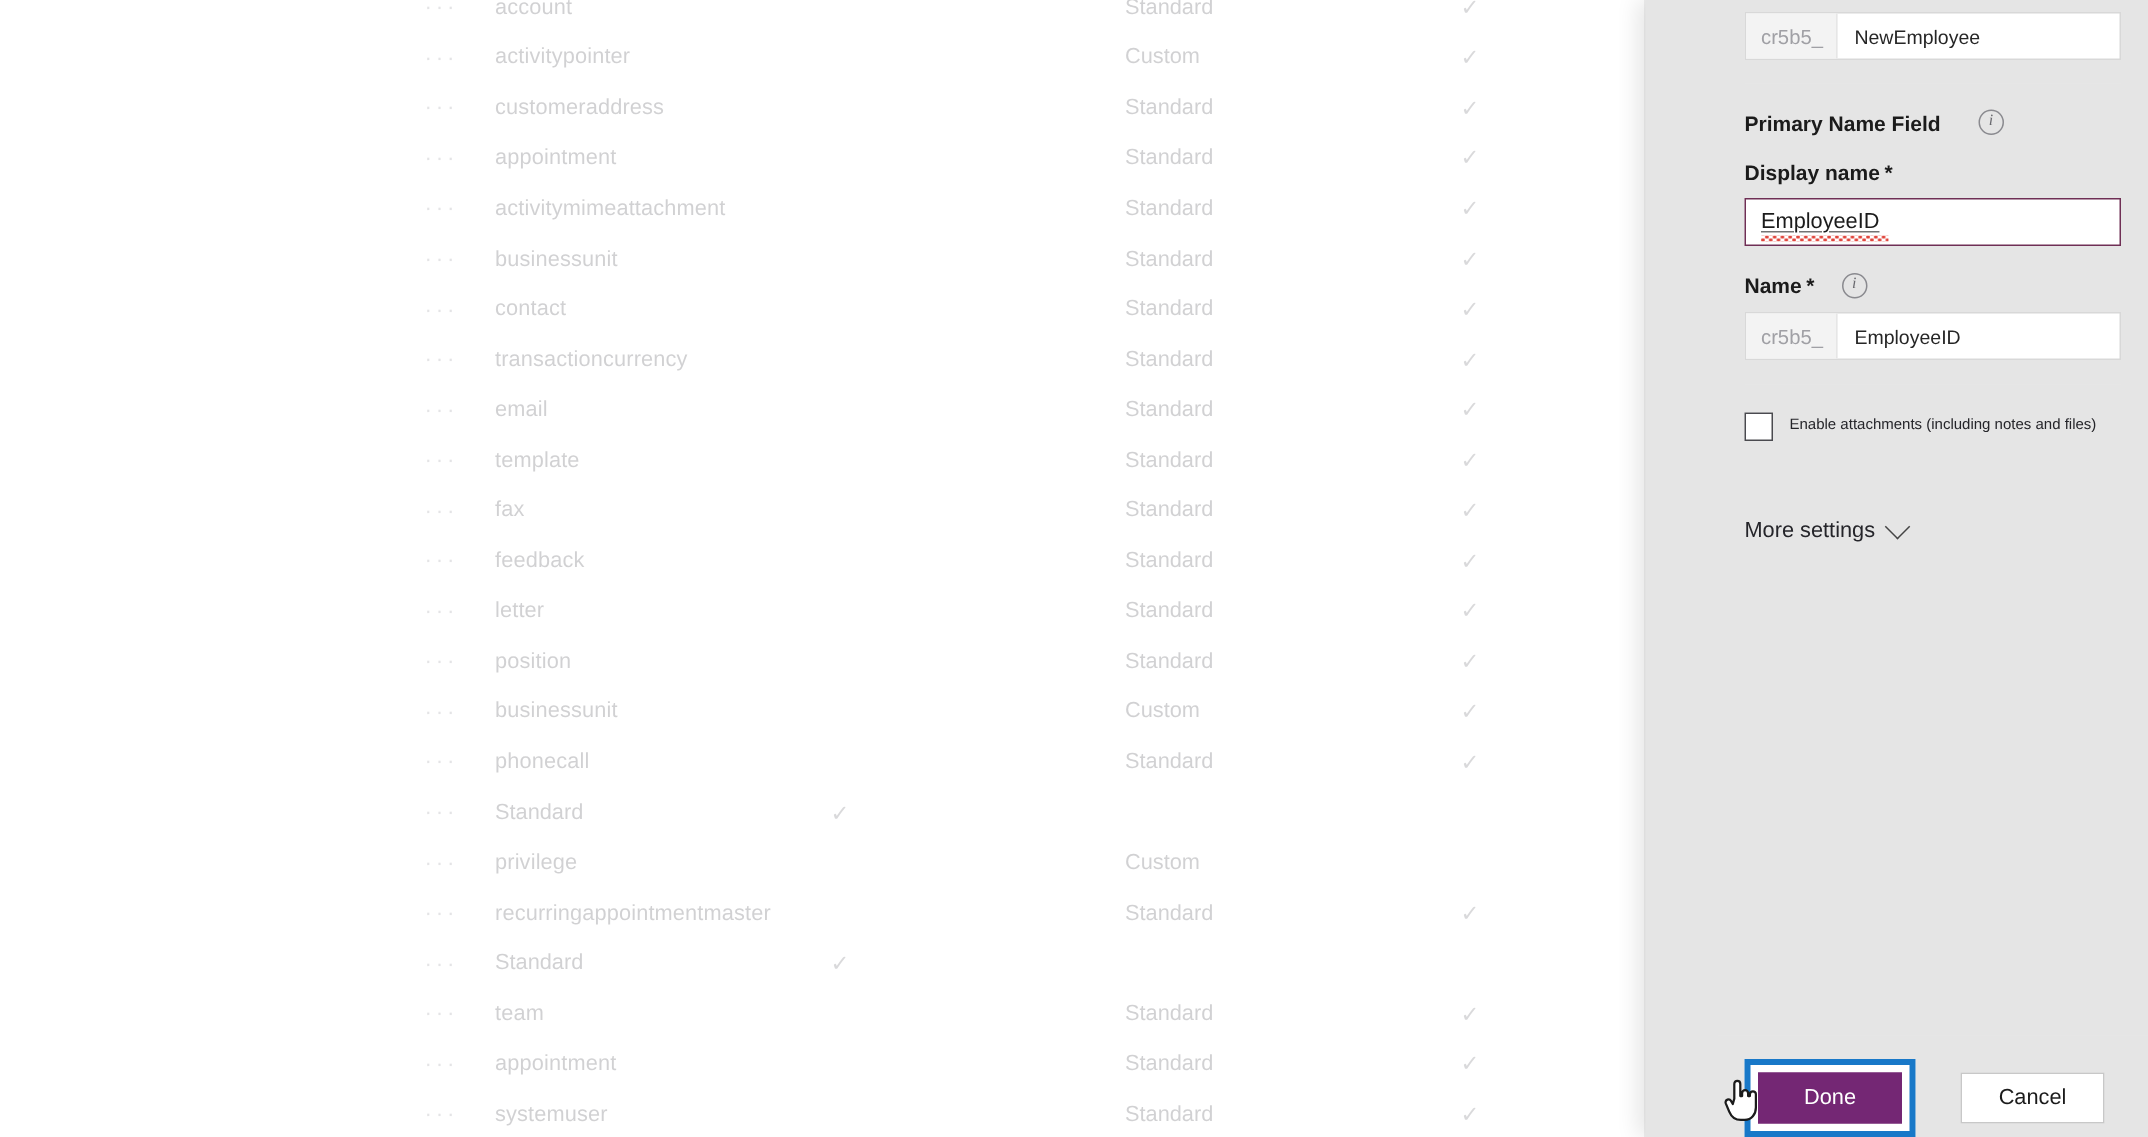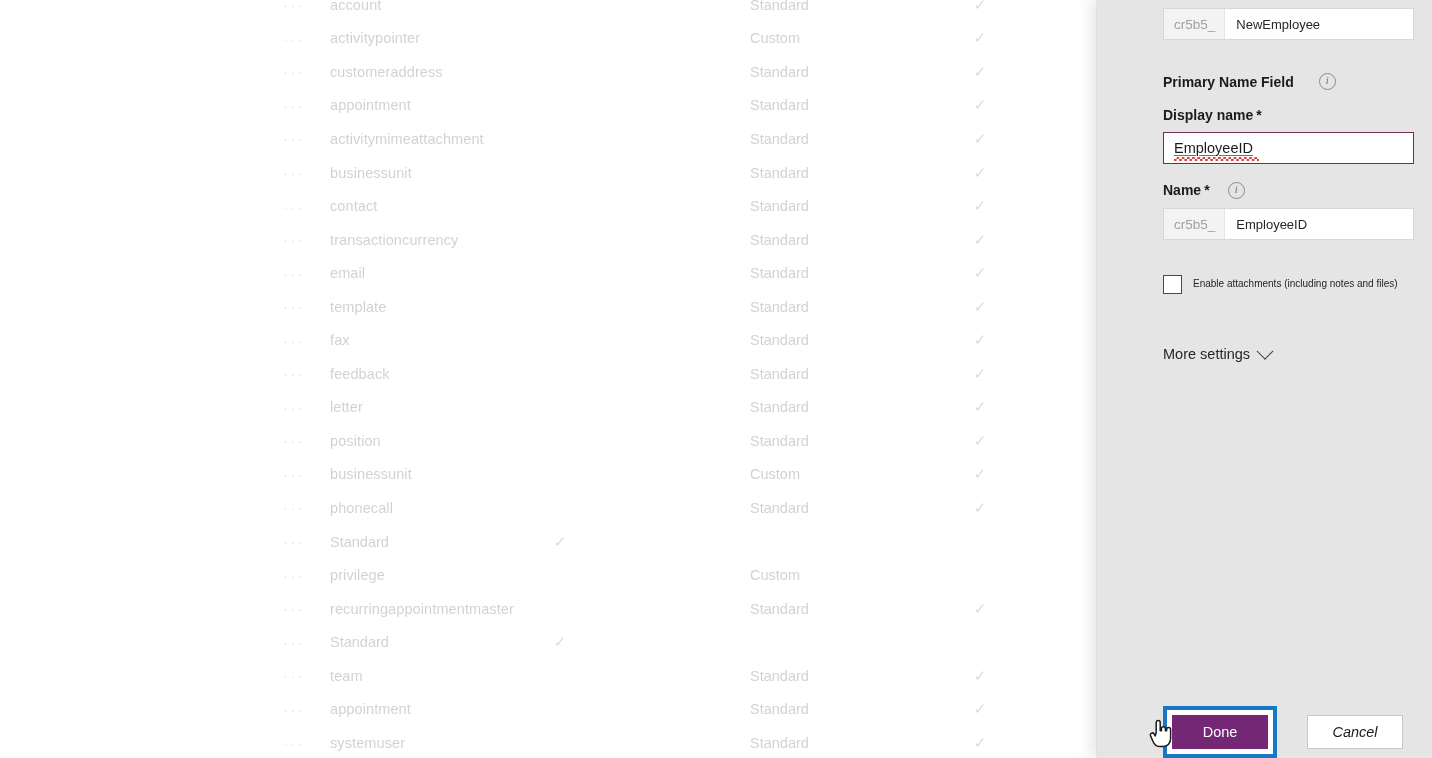--- a/index.html
+++ b/index.html
@@ -241,21 +241,20 @@
   .btn-primary {
     background: #742774;
     color: #ffffff;
     border: 1px solid #742774;
   }
   .btn-secondary {
     background: #ffffff;
     color: #1b1b1b;
     border: 1px solid #c8c8c8;
     margin-left: 30px;
-    font-style: italic;
   }
   
   #done-wrap {
     position: relative;
     padding: 5px;
     border: 4px solid #1878c8;
     background: #ffffff;
     box-sizing: content-box;
     display: inline-flex;
   }

